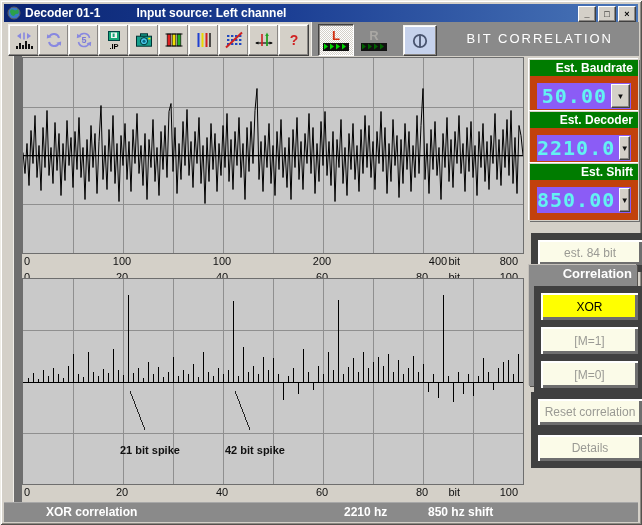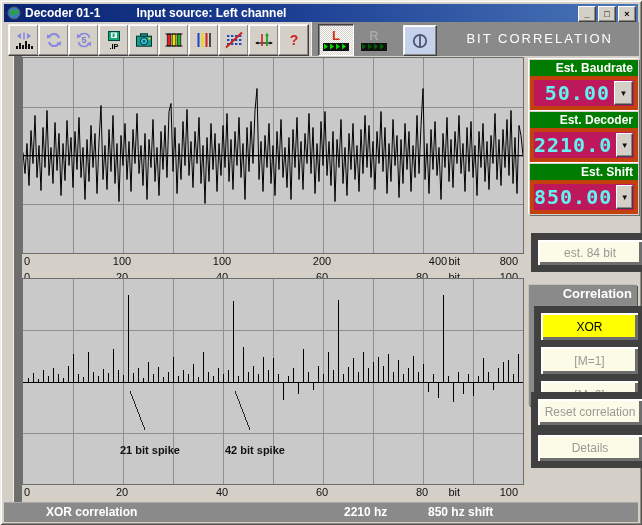--- a/index.html
+++ b/index.html
@@ -46,33 +46,33 @@
   .axisrow{position:absolute;left:22px;width:500px;height:15px;font-size:11px;color:#101010;}
   #axis1{top:255px;}
   #axis2{top:486px;}
   #axisclip{top:271px;height:7px;overflow:hidden;}
   .tick{position:absolute;top:0;white-space:nowrap;}
   
   .est-panel{position:absolute;left:529px;width:108px;background:#d4d0c8;padding:1px;
     box-shadow:1px 1px 0 #6e6e6e,-1px -1px 0 #fff;}
   .est-label{height:16px;background:#007c00;color:#fff;font-size:12px;font-weight:bold;
     text-align:right;line-height:16px;padding-right:5px;}
-  .lcd-row{height:26px;background:#be185d;display:flex;align-items:center;
-    border:4px solid #c2410c;}
+  .lcd-row{height:26px;background:#8b5cf6;display:flex;align-items:center;
+    border:7px solid #c2410c;}
   .lcd-value{flex:1;text-align:right;padding-right:4px;color:#63f2f2;
     font-family:"DejaVu Sans Mono",monospace;font-weight:bold;font-size:20px;letter-spacing:1px;}
   .combo-arrow{width:17px;height:22px;margin-right:1px;background:#d4d0c8;color:#101010;
     font-size:8px;display:flex;align-items:center;justify-content:center;
     border:1px solid;border-color:#fff #404040 #404040 #fff;box-shadow:inset -1px -1px 0 #8a8784;}
   .btn3d{position:absolute;background:#fbfbe8;color:#9a9a94;font-size:12px;
     display:flex;align-items:center;justify-content:center;
     border:7px solid #404040;box-shadow:inset 2px 2px 0 #fff, inset -3px -3px 0 #6e6e6e;}
   #btn-est84{left:531px;top:233px;width:104px;height:25px;}
   .corrpanel{position:absolute;left:529px;top:265px;width:108px;height:121px;background:#8a8a8a;
-    box-shadow:1px 1px 0 #55524e,-1px -1px 0 #c4c0ba;margin-top:20px;}
+    box-shadow:1px 1px 0 #55524e,-1px -1px 0 #c4c0ba;}
   .corrtitle{height:18px;color:#fff;font-size:13px;font-weight:bold;text-align:right;
     line-height:18px;padding-right:5px;}
   .corrbtn{position:absolute;left:5px;width:97px;height:27px;}
   #btn-xor{top:21px;background:#ffff00;color:#000;}
   #btn-m1{top:55px;}
   #btn-m0{top:89px;}
   #btn-reset{left:531px;top:392px;width:104px;height:26px;}
   #btn-details{left:531px;top:428px;width:104px;height:26px;}
   
   .statusbar{position:absolute;left:4px;top:502px;width:634px;height:19px;background:#8a8a8a;

